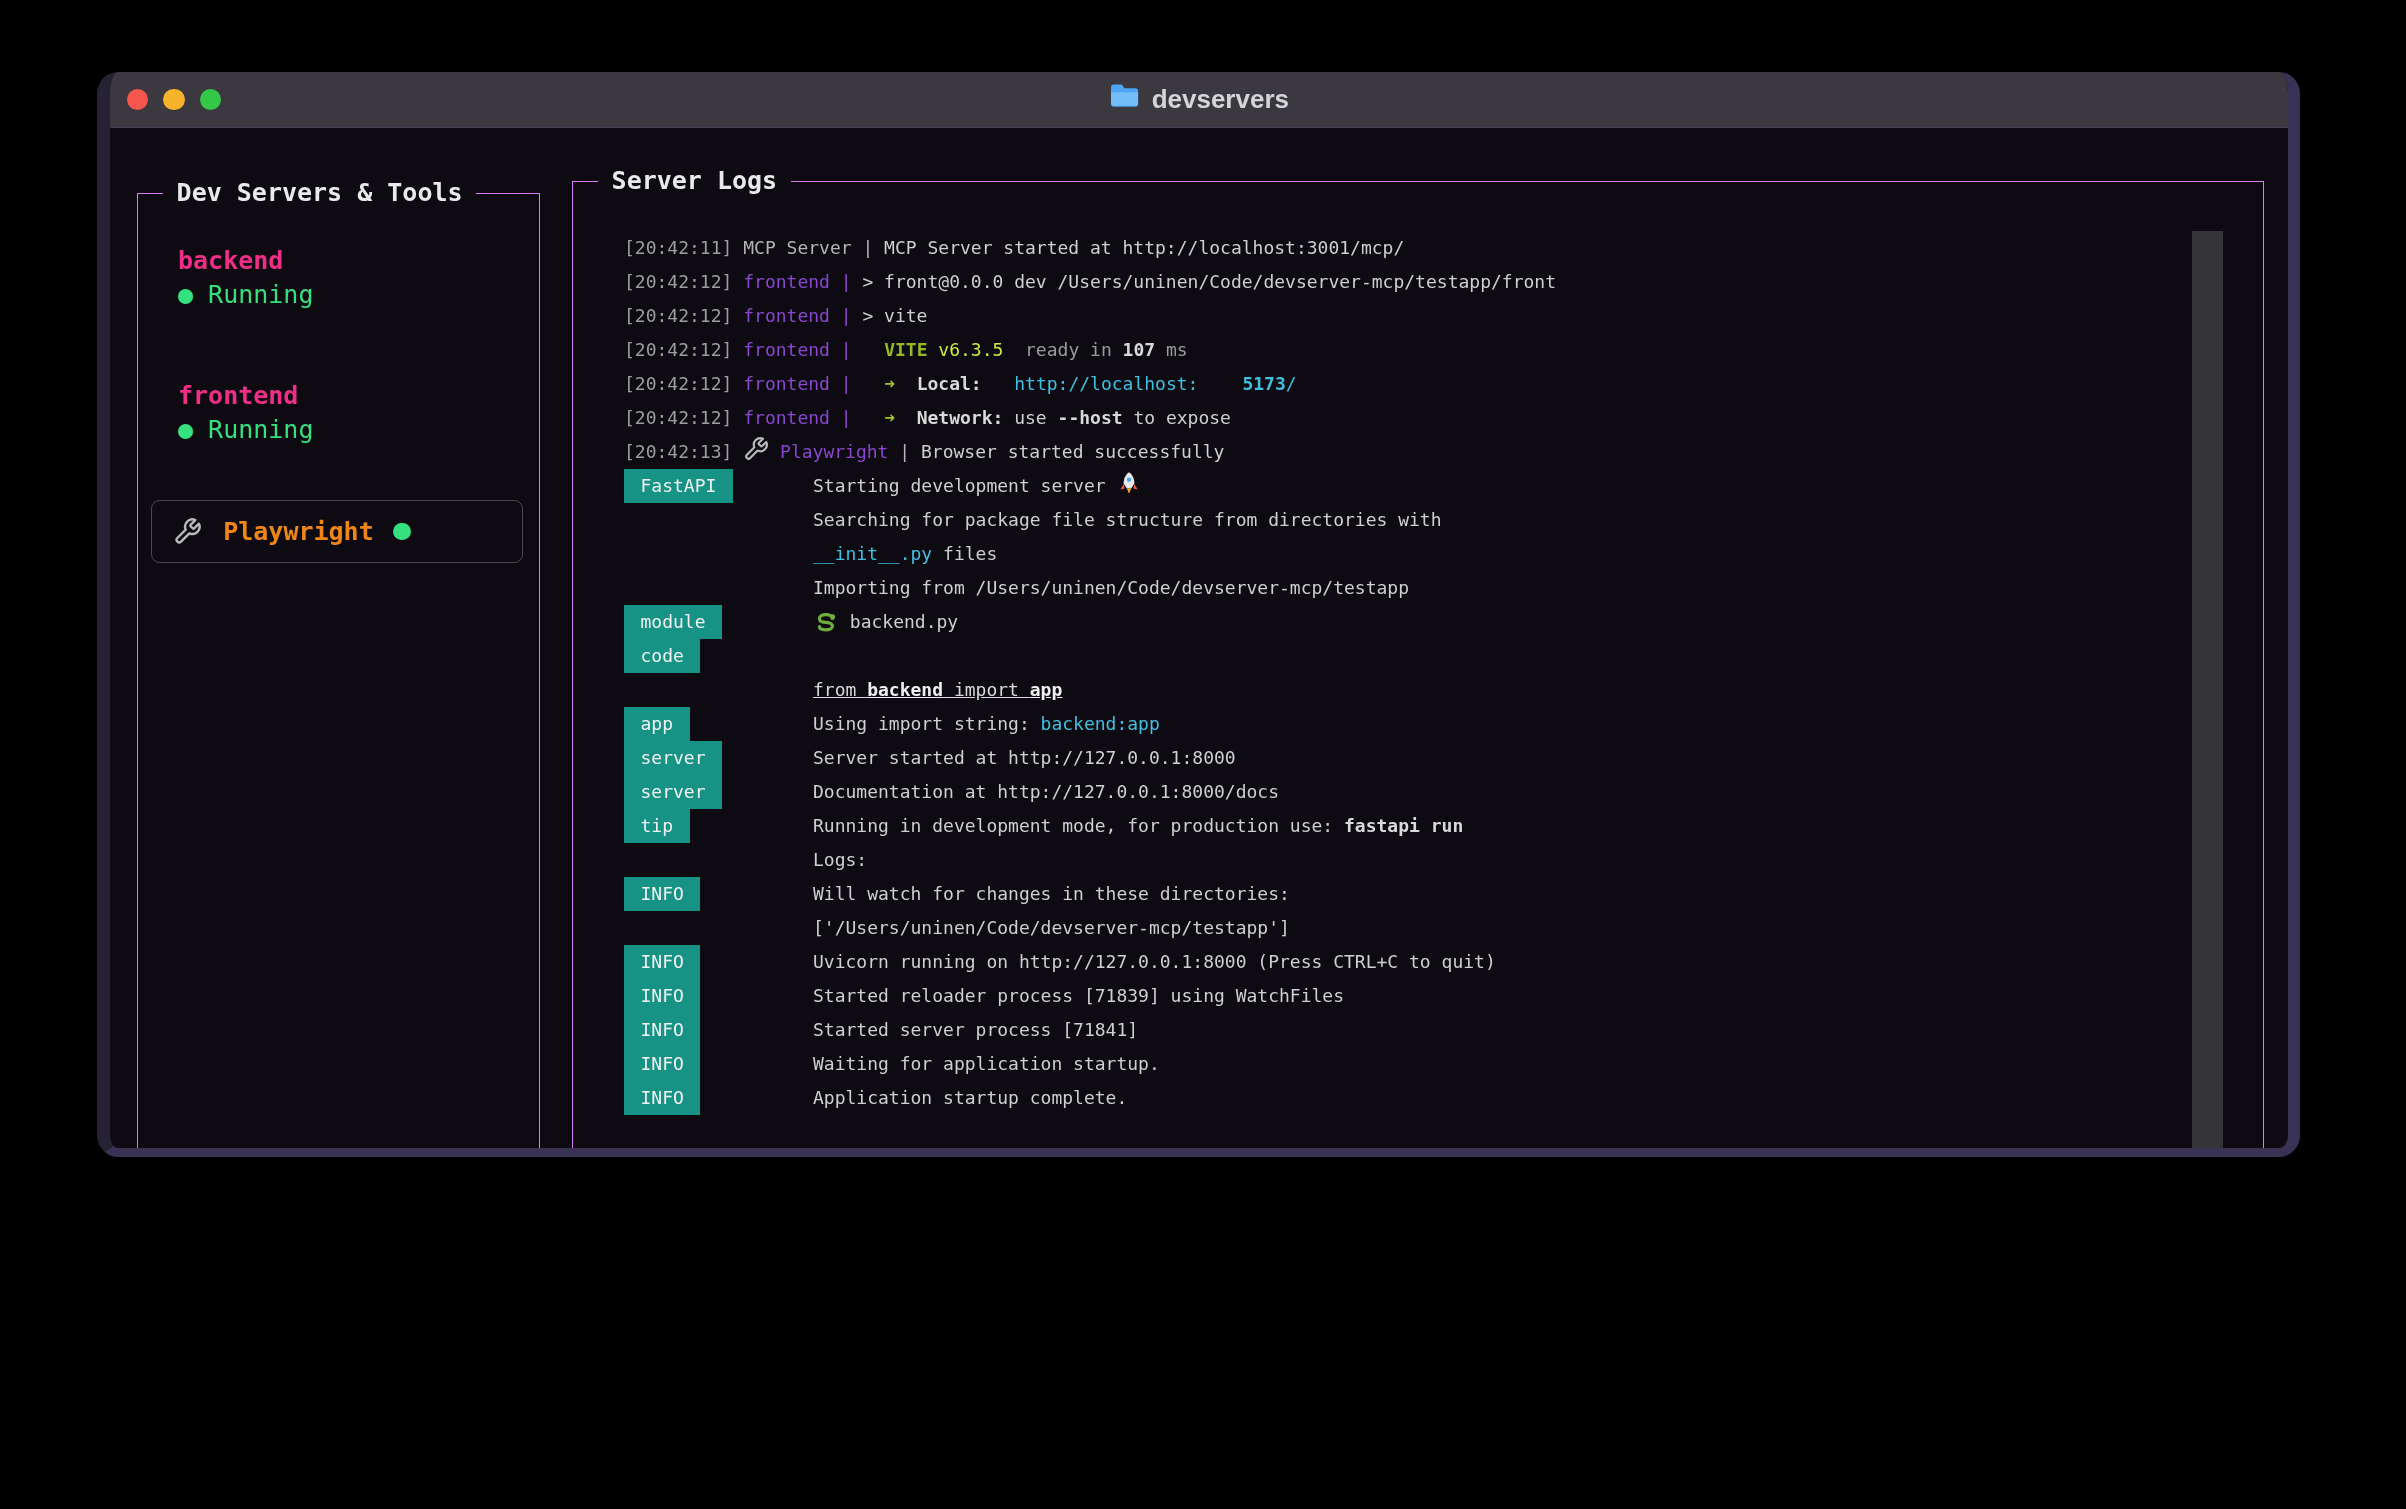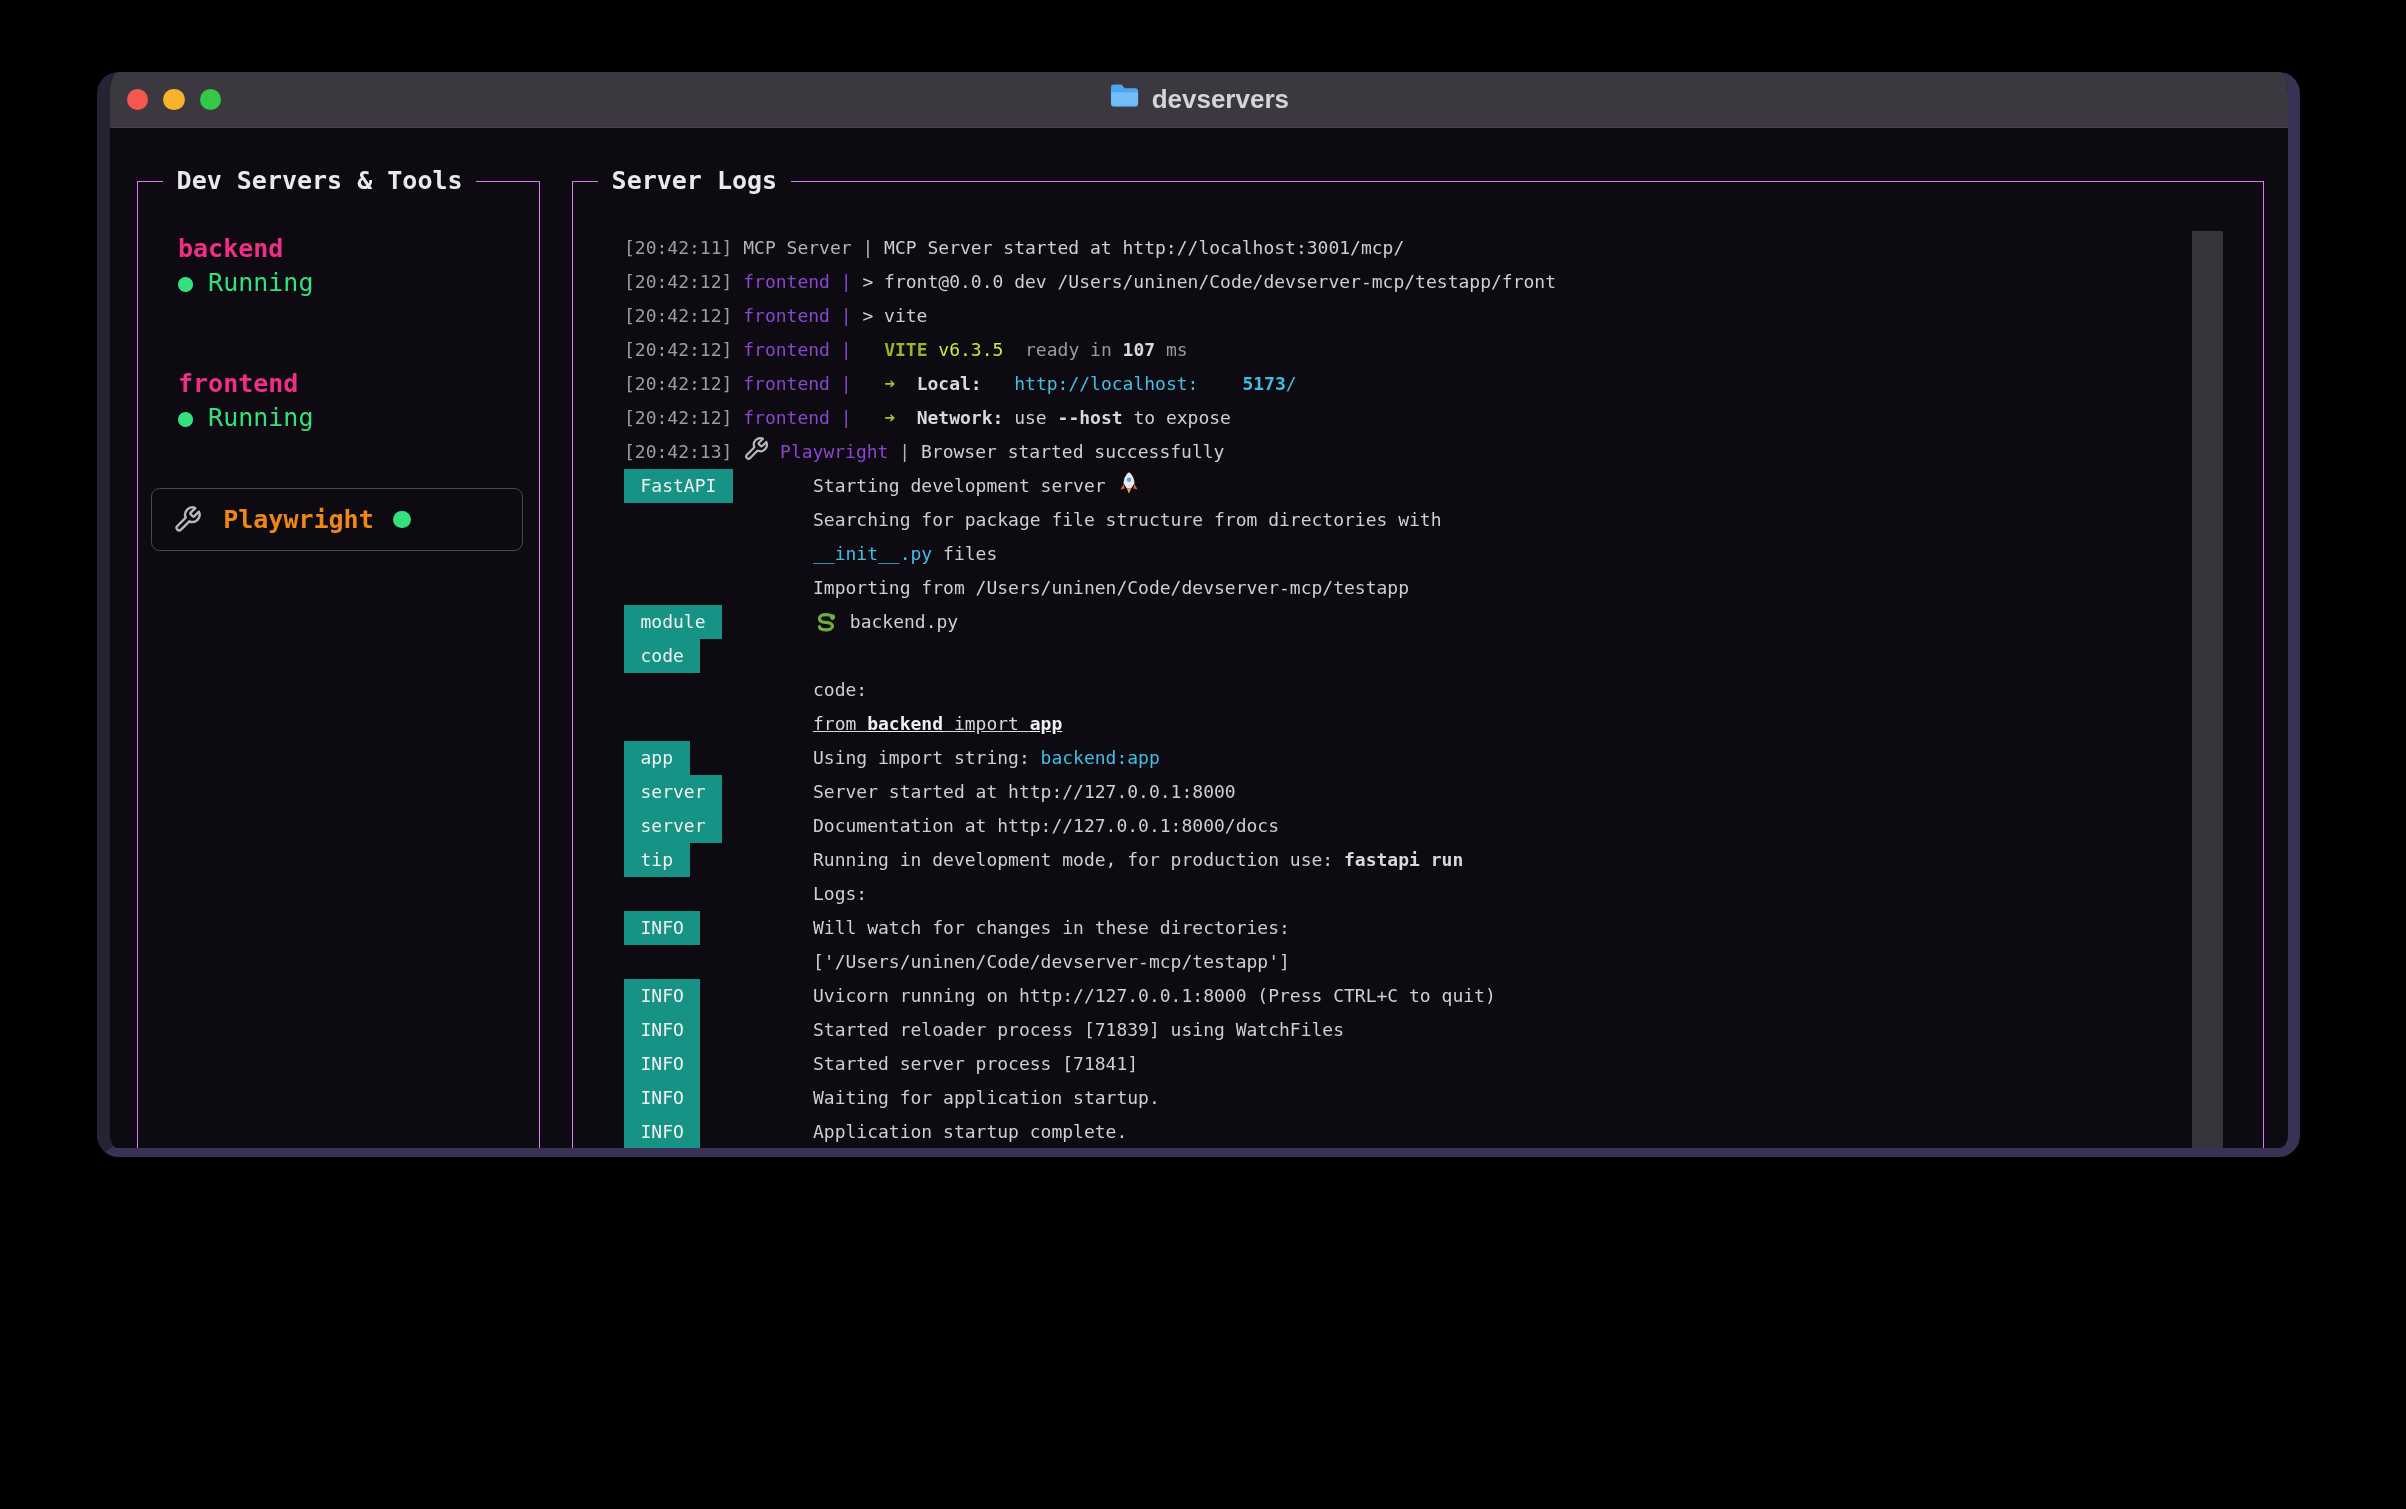--- a/index.html
+++ b/index.html
@@ -30,21 +30,21 @@
   }
   .win-body{position:relative;height:1224px;}
   .panel{
     position:absolute;box-sizing:border-box;border:1.9px solid var(--panel_border);
     background:var(--bg);
   }
   .panel-title{
     position:absolute;top:-18.4px;left:25px;background:var(--bg);
     padding:0 13.6px;font-size:25px;font-weight:700;color:#eaeaea;line-height:34px;white-space:pre;
   }
-  #sidebar{left:27px;top:53px;width:403px;height:1052px;}
+  #sidebar{left:27px;top:65px;width:403px;height:1052px;}
   #logs{left:462px;top:53px;width:1692px;height:1052px;}
   
   .server{position:absolute;left:40px;font-size:25px;line-height:34px;white-space:pre;}
   .server .sname{color:var(--pink);font-weight:700;}
   .server .sstat{color:var(--green);}
   .server .dot{color:var(--green);}
   .toolbox{
     position:absolute;left:12.6px;top:306px;width:372px;height:63px;box-sizing:border-box;
     border:1.9px solid var(--tool_border);border-radius:8.7px;
     display:flex;align-items:center;padding-left:21.3px;
@@ -172,24 +172,20 @@
             <span class="msg ind"><span class="ic"><svg viewBox="0 0 24 24">
                   <path d="M6 19c0 2 2.5 3 6 3s6-1.5 6-3.5S15 15 11.5 15 6 13.5 6 11.5 8.5 8 12 8s6 1.5 6 3.5" stroke="#6fae3e" stroke-width="3" fill="none" stroke-linecap="round"></path>
                   <circle cx="18" cy="10" r="2.4" fill="#6fae3e"></circle>
                 </svg></span><span class="s-x"> backend.py</span></span>
           </div>
           <div class="row">
             <span class="gutter"><span class="badge">code</span></span>
           </div>
           <div class="row">
             <span class="gutter"></span>
-            <span class="msg ind"><span class="s-x">code:</span></span>
-          </div>
-          <div class="row">
-            <span class="gutter"></span>
             <span class="msg ind"><span class="s-u">from </span><span class="s-ub">backend</span><span class="s-u"> import </span><span class="s-ub">app</span></span>
           </div>
           <div class="row">
             <span class="gutter"><span class="badge">app</span></span>
             <span class="msg ind"><span class="s-x">Using import string: </span><span class="s-c">backend:app</span></span>
           </div>
           <div class="row">
             <span class="gutter"><span class="badge">server</span></span>
             <span class="msg ind"><span class="s-x">Server started at http://127.0.0.1:8000</span></span>
           </div>

